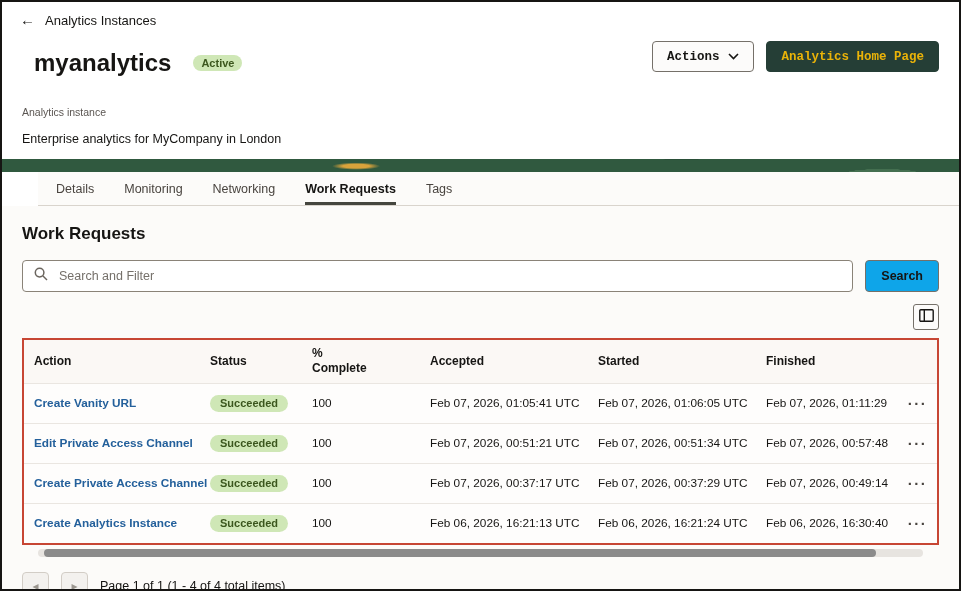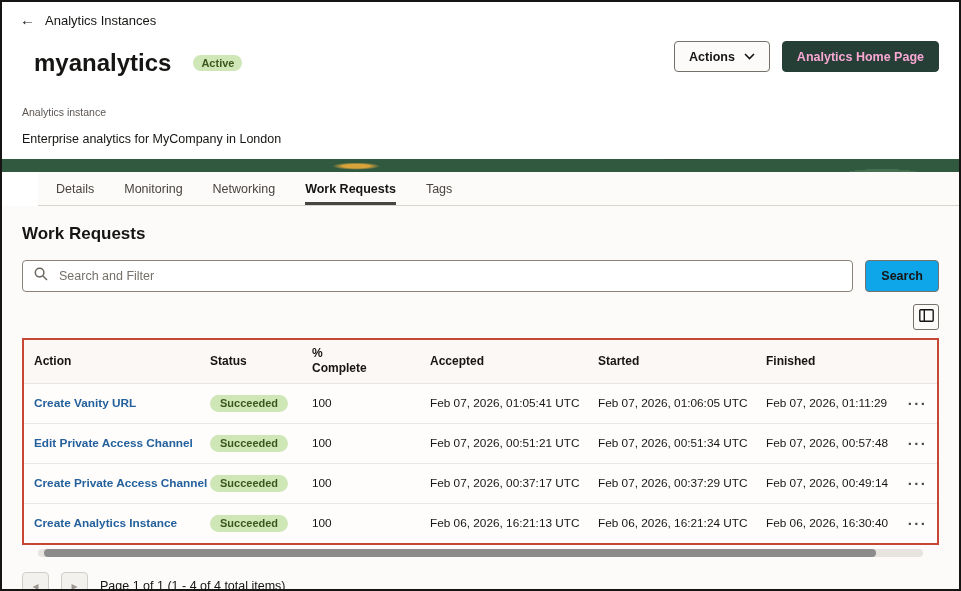--- a/index.html
+++ b/index.html
@@ -18,28 +18,28 @@
   .crumb { font-size:13px; font-weight:400; }
   
   .header-row { display:flex; justify-content:space-between; align-items:flex-start; padding:9px 20px 0 20px; }
   .title-line { display:flex; align-items:center; gap:10px; }
   .page-title { font-size:24px; font-weight:700; margin:12px; line-height:28px; }
   .badge {
     display:inline-block; background:#cfe7b6; color:#3c571e;
     font-size:11px; font-weight:600; padding:2px 8px; border-radius:8px;
   }
   .type-label { font-size:10.5px; color:#5b5652; margin-top:17px; }
-  .header-buttons { display:flex; gap:12px; margin-top:4px; }
+  .header-buttons { display:flex; gap:12px; margin-top:4px;font-family:Liberation Mono, monospace; }
   .btn {
     height:31px; border-radius:4px; font-size:12.5px; font-weight:600;
     display:inline-flex; align-items:center; gap:9px; padding:0 14px;
     cursor:pointer; font-family:inherit;
   }
   .btn-outline { background:#fcfbfa; border:1px solid #757069; color:#161513; }
-  .btn-dark { background:#253e36; border:1px solid #253e36; color:#f9a8d4; }
+  .btn-dark { background:#253e36; border:1px solid #253e36; color:#eab308; }
   .chev svg { display:block; }
   
   .description { padding:14px 20px 0 20px; font-size:12.5px; }
   
   .banner {
     margin-top:13px; height:13px;
     background-color:#30593f;
     background-image:
       radial-gradient(ellipse 120px 14px at 6% 130%,  #41704f 30%, transparent 31%),
       radial-gradient(ellipse 90px 12px  at 20% -40%, #264a34 40%, transparent 41%),

